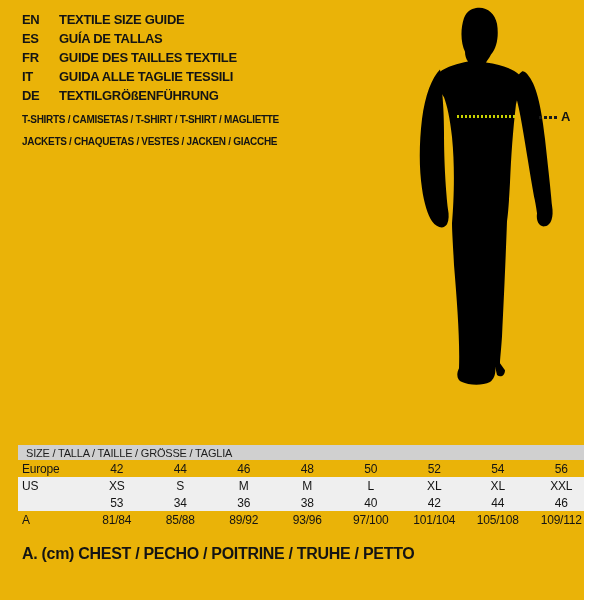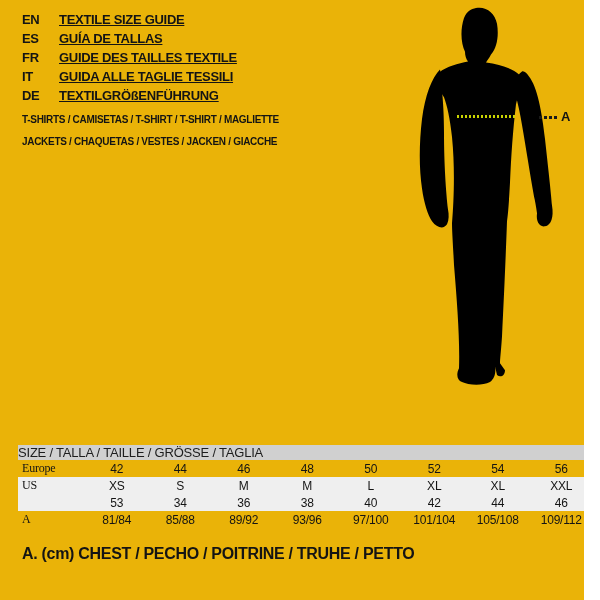--- a/index.html
+++ b/index.html
@@ -4,21 +4,21 @@
 <style>
   html,body{margin:0;padding:0;background:#fff;}
   .page{
     position:relative;width:584px;height:600px;background:#eab308;overflow:hidden;
     font-family:"Liberation Sans",sans-serif;color:#141414;
   }
   
   .lang-block{position:absolute;left:22px;top:10px;}
   .lang-row{display:flex;height:19px;align-items:center;}
   .lang-code{width:37px;font-weight:bold;font-size:13px;letter-spacing:-0.3px;}
-  .lang-label{font-weight:bold;font-size:13px;letter-spacing:-0.3px;white-space:nowrap;text-decoration:underline;}
+  .lang-label{font-weight:bold;font-size:13px;letter-spacing:-0.3px;white-space:nowrap;}
   
   .category-block{position:absolute;left:22px;top:108px;}
   .category-line{height:22px;display:flex;align-items:center;font-weight:bold;font-size:10px;letter-spacing:-0.3px;white-space:nowrap;}
   
   .figure-svg{position:absolute;left:410px;top:6px;width:160px;height:382px;}
   .figure-svg path{fill:var(--silhouette-color,#000);}
   .measure-line-body{
     position:absolute;left:457px;top:115px;width:60px;height:3px;
     background:repeating-linear-gradient(90deg,var(--dash-color,#c9d400) 0 2.5px,transparent 2.5px 4px);
   }
@@ -26,25 +26,25 @@
     position:absolute;left:539px;top:116px;width:20px;height:2.5px;
     background:repeating-linear-gradient(90deg,var(--dash-outside,#1a1a1a) 0 2.5px,transparent 2.5px 5px);
   }
   .measure-label{position:absolute;left:561px;top:109px;font-size:13px;font-weight:bold;}
   
   .section-title{position:absolute;left:22px;top:418px;font-weight:bold;font-size:13px;letter-spacing:-0.3px;white-space:nowrap;}
   
   .size-table{position:absolute;left:18px;top:445px;width:575px;}
   .thead{
     height:15px;background:var(--header-bg,#d0d0d0);display:flex;align-items:center;
-    padding-left:0;font-size:13px;letter-spacing:-0.2px;color:#1c1c1c;box-sizing:border-box;
+    padding-left:8px;font-size:11px;letter-spacing:-0.2px;color:#1c1c1c;box-sizing:border-box;
   }
   .trow{display:flex;height:17px;align-items:center;font-size:12px;letter-spacing:-0.2px;}
   .trow.stripe{background:var(--stripe-bg,#efefef);}
-  .tlabel{width:67px;padding-left:4px;box-sizing:border-box;font-family:Liberation Serif, serif;}
+  .tlabel{width:67px;padding-left:4px;box-sizing:border-box;}
   .tcell{flex:1;text-align:center;}
   
   .footnote{position:absolute;left:22px;top:545px;font-weight:bold;font-size:16px;letter-spacing:-0.3px;white-space:nowrap;}
 </style>
 </head>
 <body>
 
 <div class="page">
 
   <div class="lang-block">

